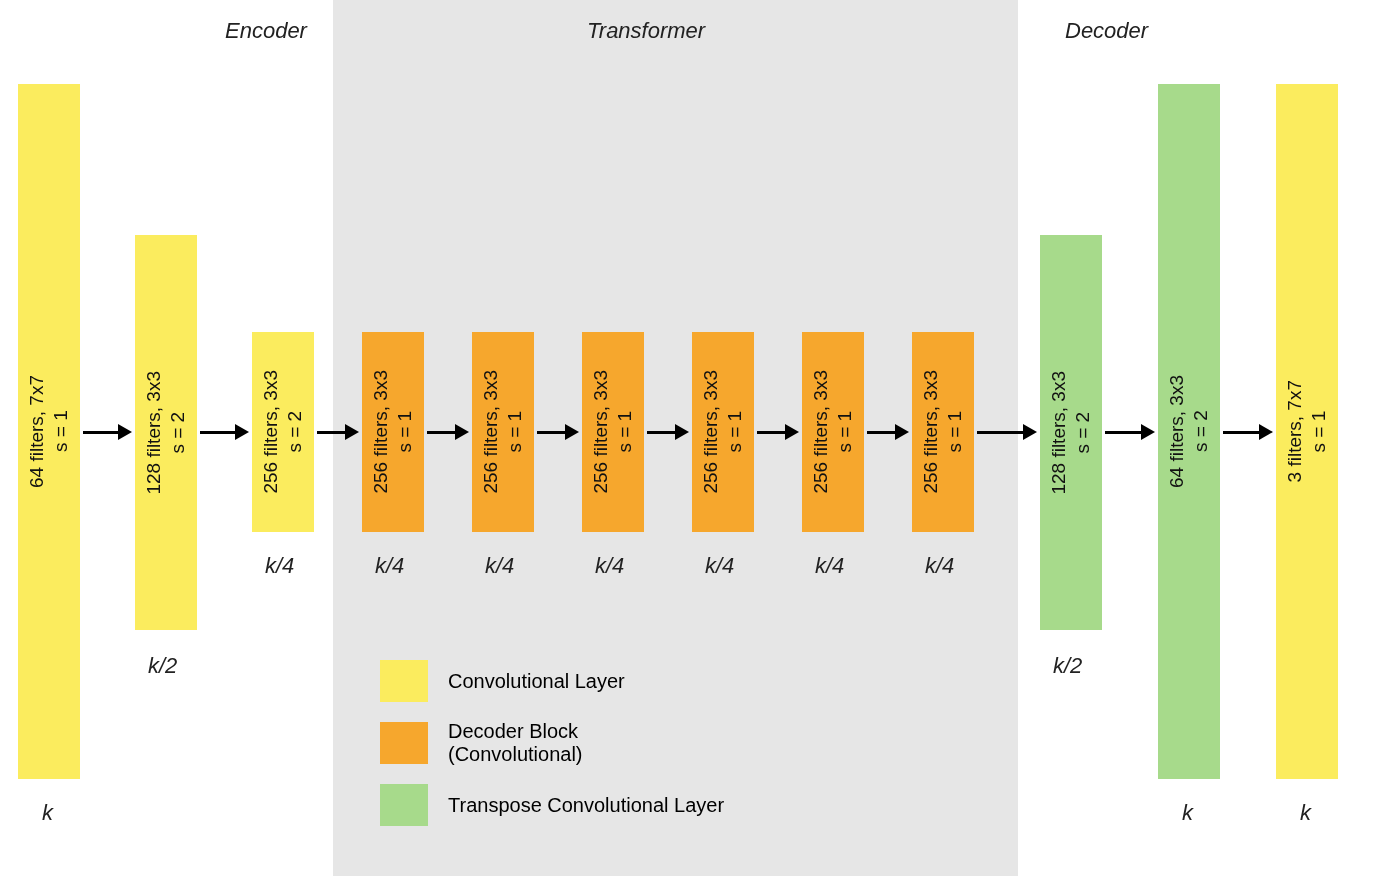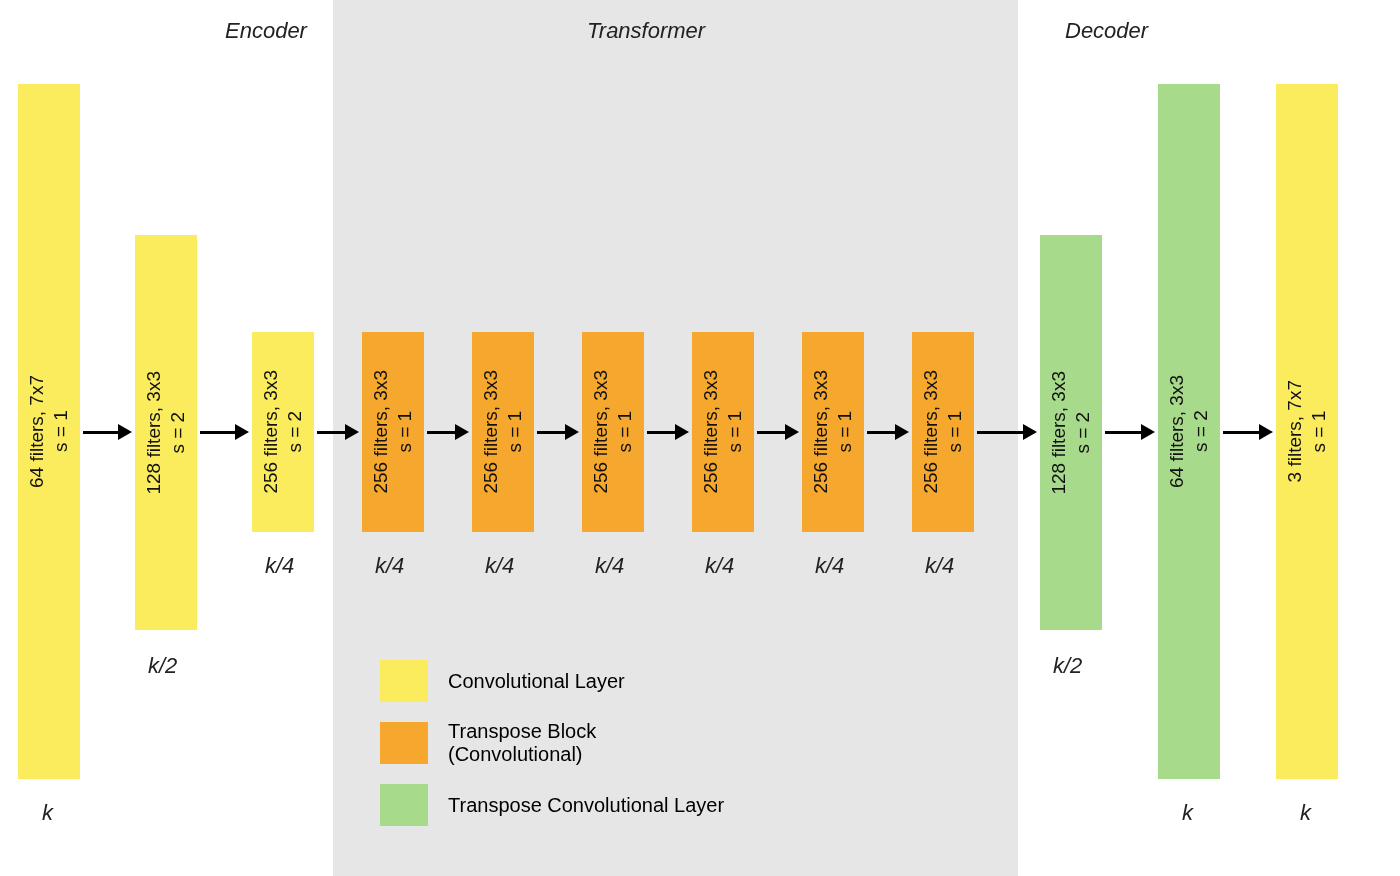--- a/index.html
+++ b/index.html
@@ -148,21 +148,21 @@
       <div class="arrow-head"></div>
     </div>
 
   <div class="legend" style="left:380px;top:660px;">
     <div class="legend-row">
       <div class="legend-sw" style="background:#fbec5e;"></div>
       <div class="legend-text">Convolutional Layer</div>
     </div>
     <div class="legend-row">
       <div class="legend-sw" style="background:#f6a72d;"></div>
-      <div class="legend-text" style="white-space:pre;">Transpose Block
+      <div class="legend-text" style="white-space:pre;">Decoder Block
 (Convolutional)</div>
     </div>
     <div class="legend-row">
       <div class="legend-sw" style="background:#a7da8b;"></div>
       <div class="legend-text">Transpose Convolutional Layer</div>
     </div>
   </div>
 
 </div>
 

